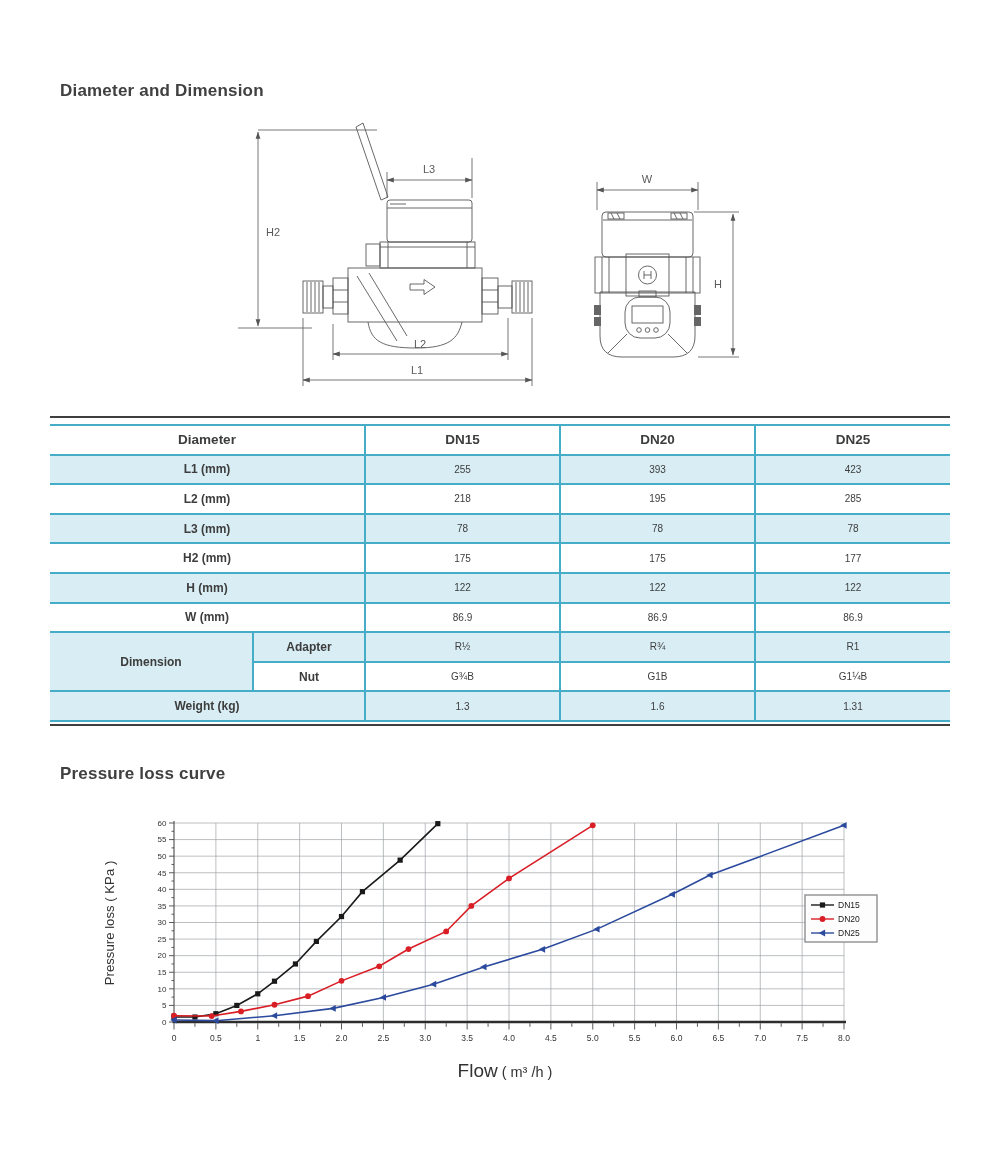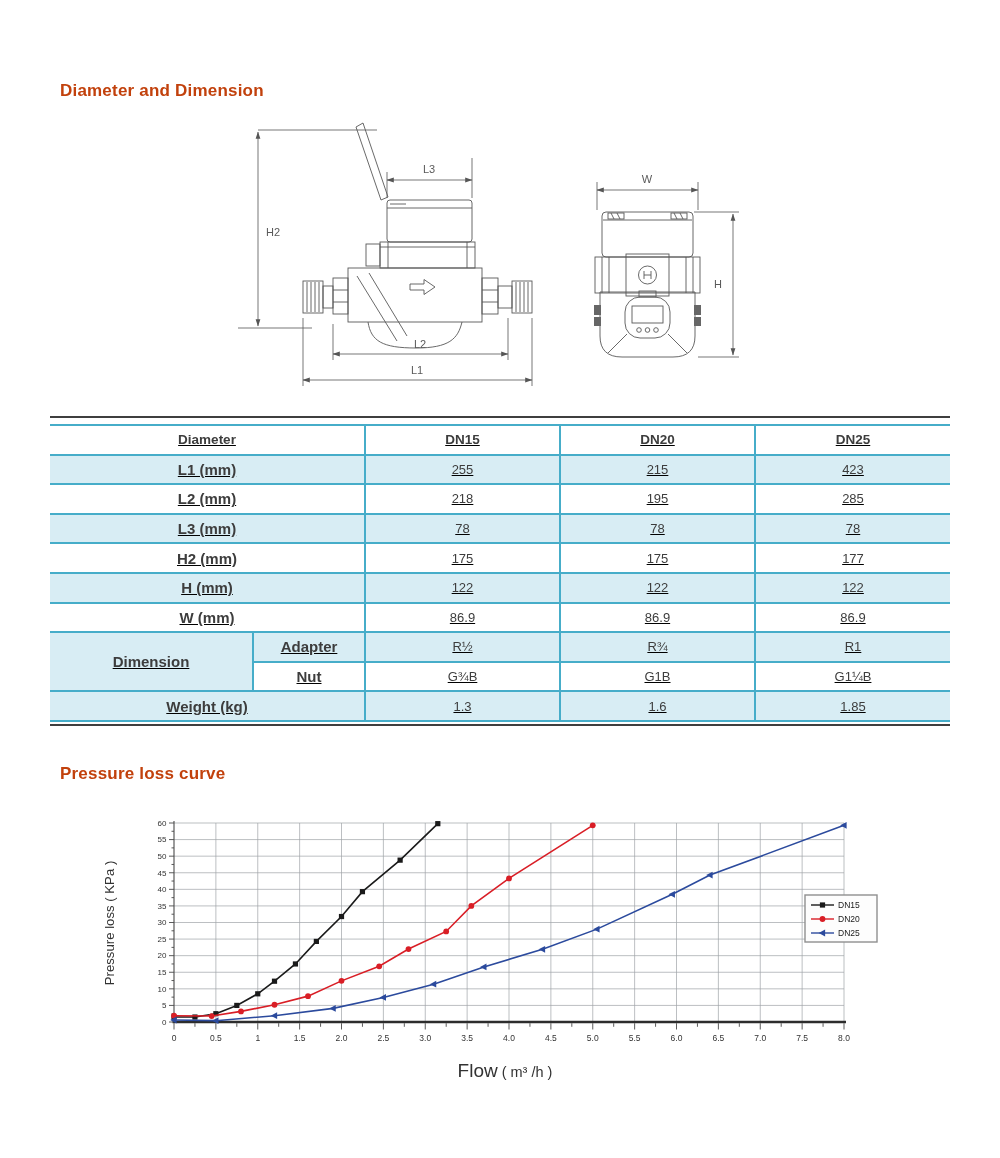--- a/index.html
+++ b/index.html
@@ -1,37 +1,37 @@
 <!DOCTYPE html>
 <html><head>
 <meta charset="utf-8">
 <style>
   html,body{margin:0;padding:0;}
   body{
     width:1000px;height:1158px;position:relative;background:#ffffff;
     font-family:"Liberation Sans",sans-serif;overflow:hidden;
   }
   .heading{
-    position:absolute;font-size:17px;font-weight:bold;color:#c2410c;letter-spacing:.2px;
+    position:absolute;font-size:17px;font-weight:bold;color:#404040;letter-spacing:.2px;
   }
   #dim-heading{left:60px;top:81px;}
   #curve-heading{left:60px;top:764px;}
 
   
   #spec-table-wrap{position:absolute;left:50px;top:416px;width:900px;}
   .dark-rule{height:2px;background:#3f3f3f;}
   #spec-table-wrap .dark-rule.bottom{margin-top:2px;}
-  table{border-collapse:collapse;width:900px;table-layout:fixed;margin-top:6px;text-decoration:underline;}
+  table{border-collapse:collapse;width:900px;table-layout:fixed;margin-top:6px;}
   th,td{
     height:27.6px;text-align:center;vertical-align:middle;padding:0;
-    font-size:13px;color:#3d3d3d;
+    font-size:10px;color:#3d3d3d;
     border-top:2px solid #46adc9;border-bottom:2px solid #46adc9;
   }
   th{font-weight:bold;font-size:13.5px;}
-  td.rowlabel{font-weight:bold;font-size:15px;margin-top:39px;}
+  td.rowlabel{font-weight:bold;font-size:12px;margin-top:39px;}
   .vline{border-left:2px solid #46adc9;}
   .shade{background:#d8edf4;}
 
   
   #side-view{position:absolute;left:230px;top:110px;}
   #front-view{position:absolute;left:575px;top:160px;}
   #chart-svg{position:absolute;left:100px;top:805px;}
   svg text{font-family:"Liberation Sans",sans-serif;}
   .dimlabel{font-size:11px;fill:#5a5a5a;}
 </style>
@@ -172,21 +172,21 @@
         <th colspan="2">Diameter</th>
         <th class="vline">DN15</th>
         <th class="vline">DN20</th>
         <th class="vline">DN25</th>
       </tr>
     </thead>
     <tbody id="spec-tbody">
         <tr>
           <td class="rowlabel shade" colspan="2">L1 (mm)</td>
           <td class="vline shade">255</td>
-          <td class="vline shade">215</td>
+          <td class="vline shade">393</td>
           <td class="vline shade">423</td>
         </tr>
         <tr>
           <td class="rowlabel" colspan="2">L2 (mm)</td>
           <td class="vline">218</td>
           <td class="vline">195</td>
           <td class="vline">285</td>
         </tr>
         <tr>
           <td class="rowlabel shade" colspan="2">L3 (mm)</td>
@@ -222,21 +222,21 @@
         <tr>
           <td class="rowlabel vline">Nut</td>
           <td class="vline">G¾B</td>
           <td class="vline">G1B</td>
           <td class="vline">G1¼B</td>
         </tr>
         <tr>
           <td class="rowlabel shade" colspan="2">Weight (kg)</td>
           <td class="vline shade">1.3</td>
           <td class="vline shade">1.6</td>
-          <td class="vline shade">1.85</td>
+          <td class="vline shade">1.31</td>
         </tr>
       </tbody>
   </table>
   <div class="dark-rule bottom"></div>
 </div>
 
 <div class="heading" id="curve-heading">Pressure loss curve</div>
 
 <svg id="chart-svg" width="790" height="300" viewBox="0 0 790 300">
   <g id="chart-dyn">

